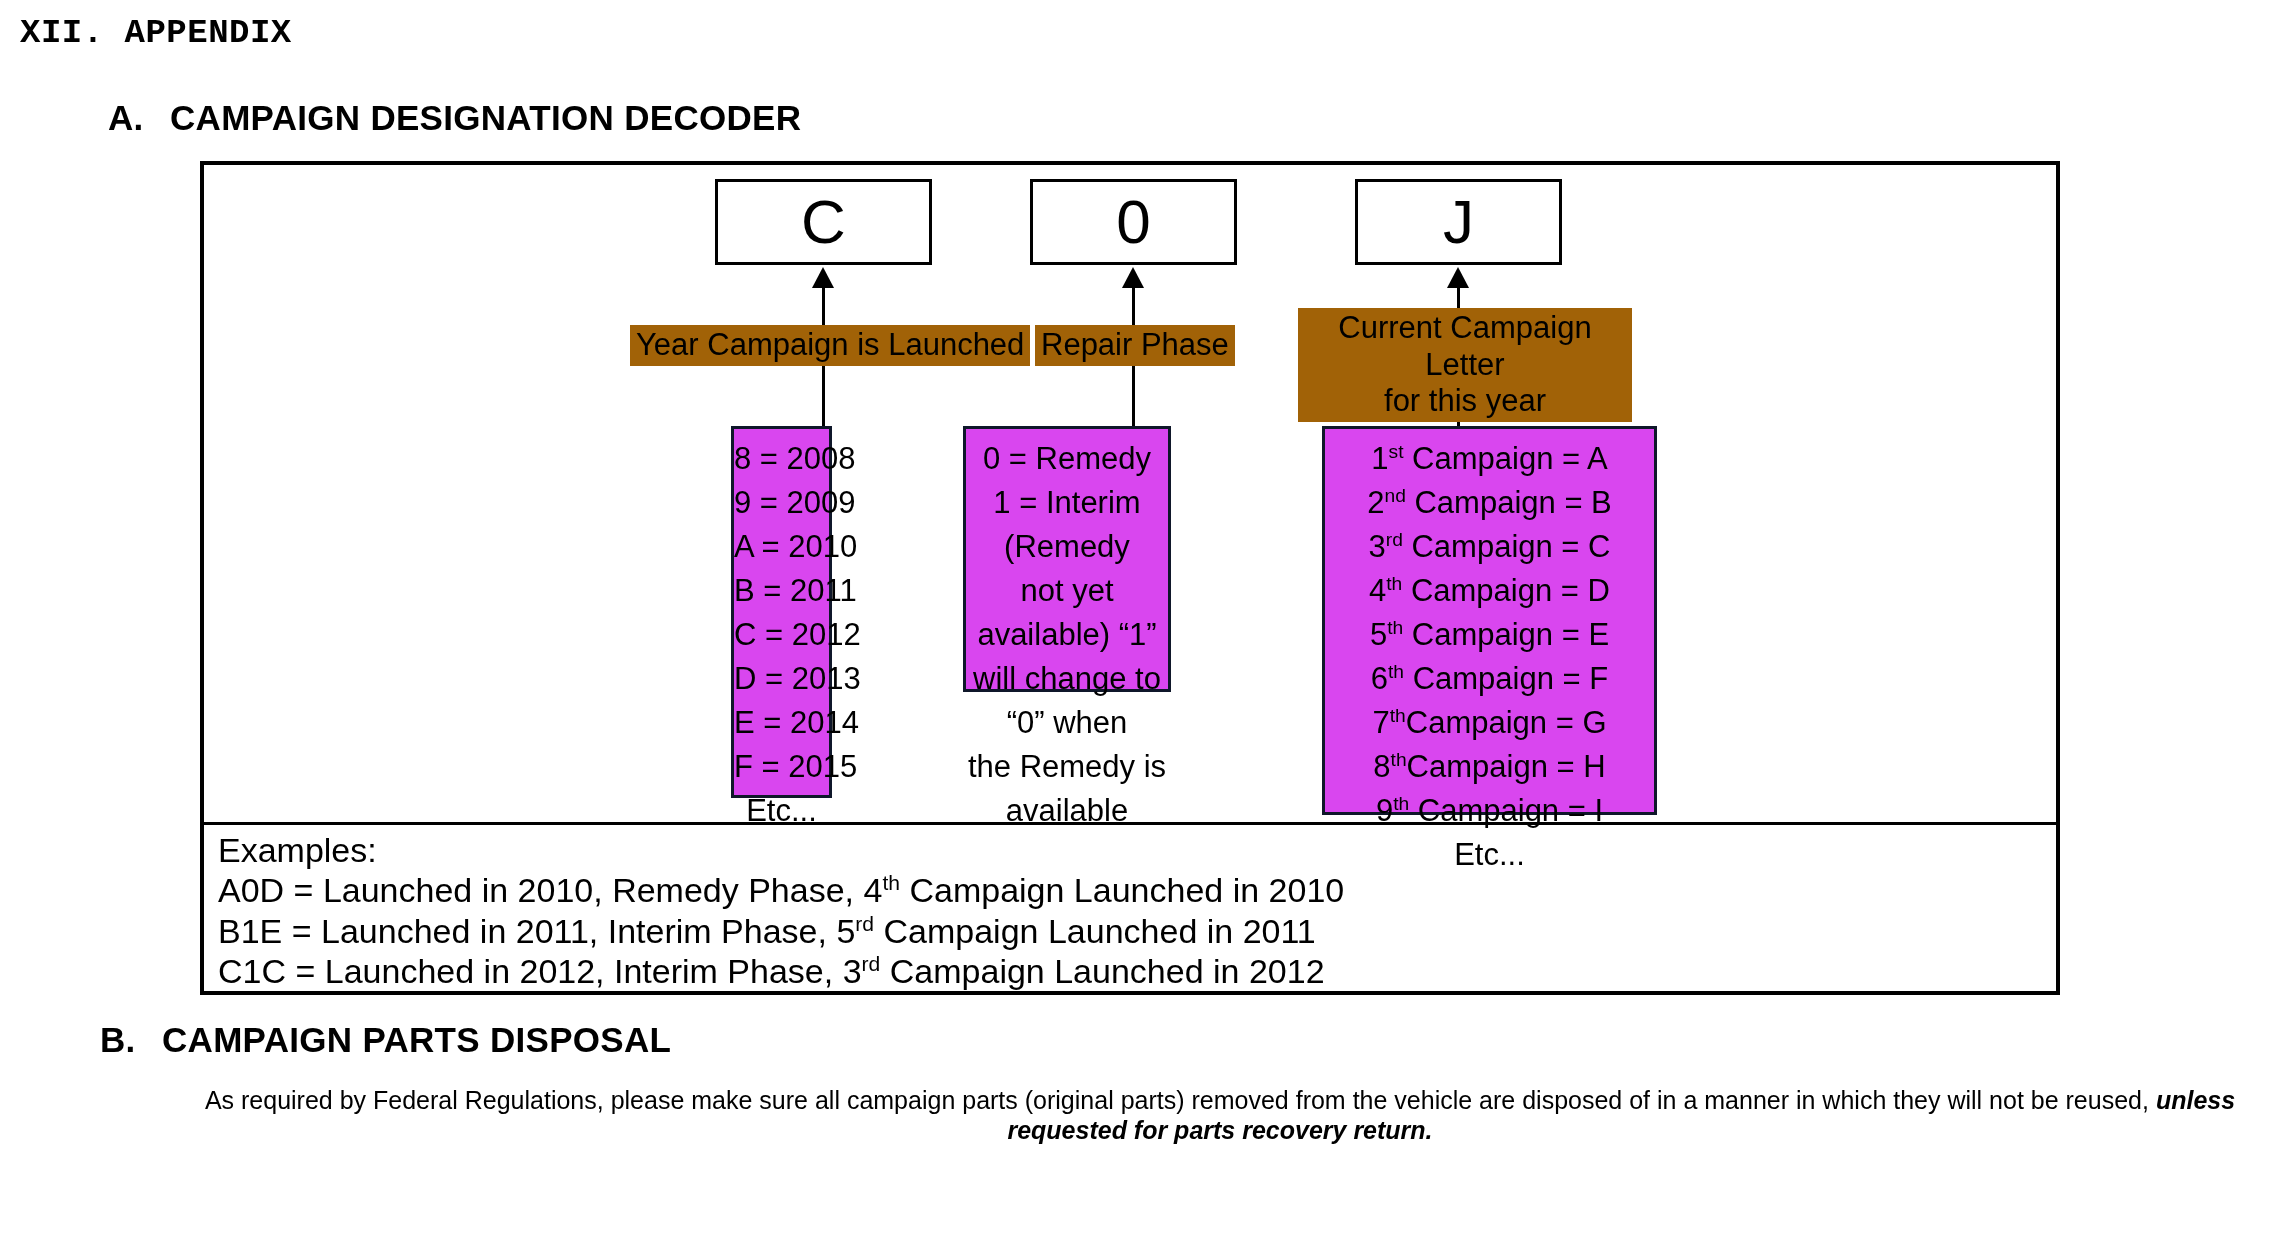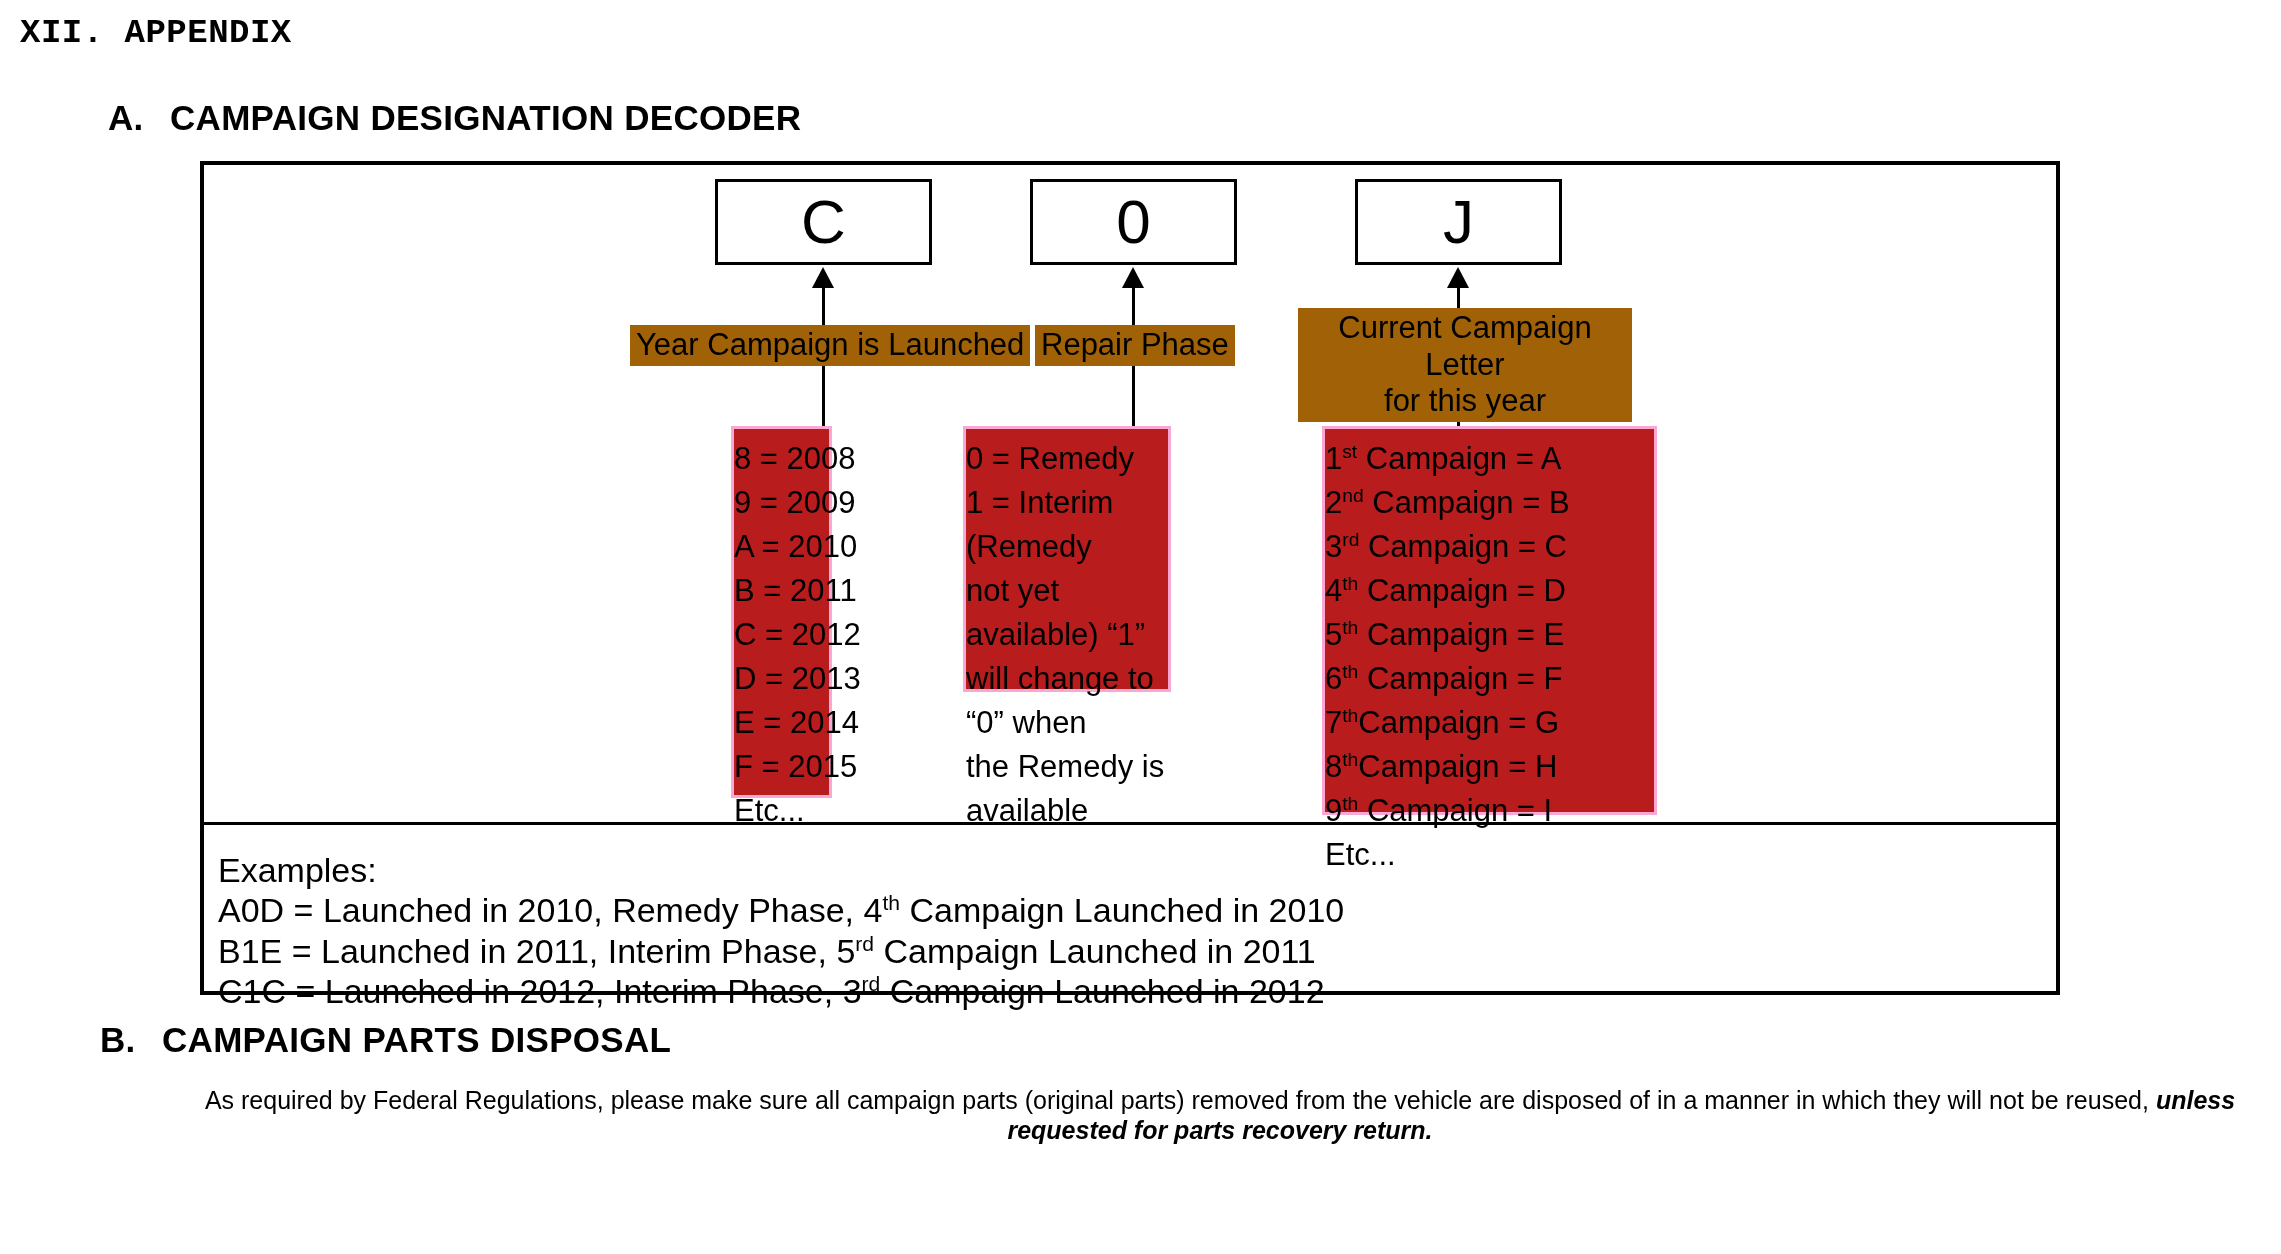--- a/index.html
+++ b/index.html
@@ -108,24 +108,24 @@
     text-align: center;
     background: #a16207;
     padding: 2px 6px;
   }
   #label-year   { left: 630px;  top: 325px; }
   #label-phase  { left: 1035px; top: 325px; }
   #label-letter { left: 1298px; top: 308px; width: 322px; }
 
   
   .detail-box {
-    border: 3px solid #f9a8d4;
+    border: 3px solid #0f172a;
     box-sizing: border-box;
-    background: #b91c1c;
-    text-align: left;
+    background: #d946ef;
+    text-align: center;
     font-size: 31px;
     line-height: 1.42;
     padding-top: 8px;
   }
   #detail-box-year   { left: 731px;  top: 426px; width: 101px;  height: 372px; }
   #detail-box-phase  { left: 963px;  top: 426px; width: 208px;  height: 266px; }
   #detail-box-letter { left: 1322px; top: 426px; width: 335px;  height: 389px; }
 
   #detail-box-year .row { white-space: pre; }
   #detail-box-phase .row { }
@@ -140,21 +140,20 @@
     width: 1852px;
     height: 3px;
     background: #000;
   }
   #examples-block {
     left: 218px;
     top: 830px;
     width: 1800px;
     font-size: 34px;
     line-height: 1.19;
-    margin-top: 20px;
   }
   #examples-block .ex-line { white-space: nowrap; }
 </style>
 </head>
 <body>
 
 <div class="abs" id="appendix-title">XII. APPENDIX</div>
 
 <div class="abs" id="section-a-heading">
   <span class="marker">A.</span><span>CAMPAIGN DESIGNATION DECODER</span>

